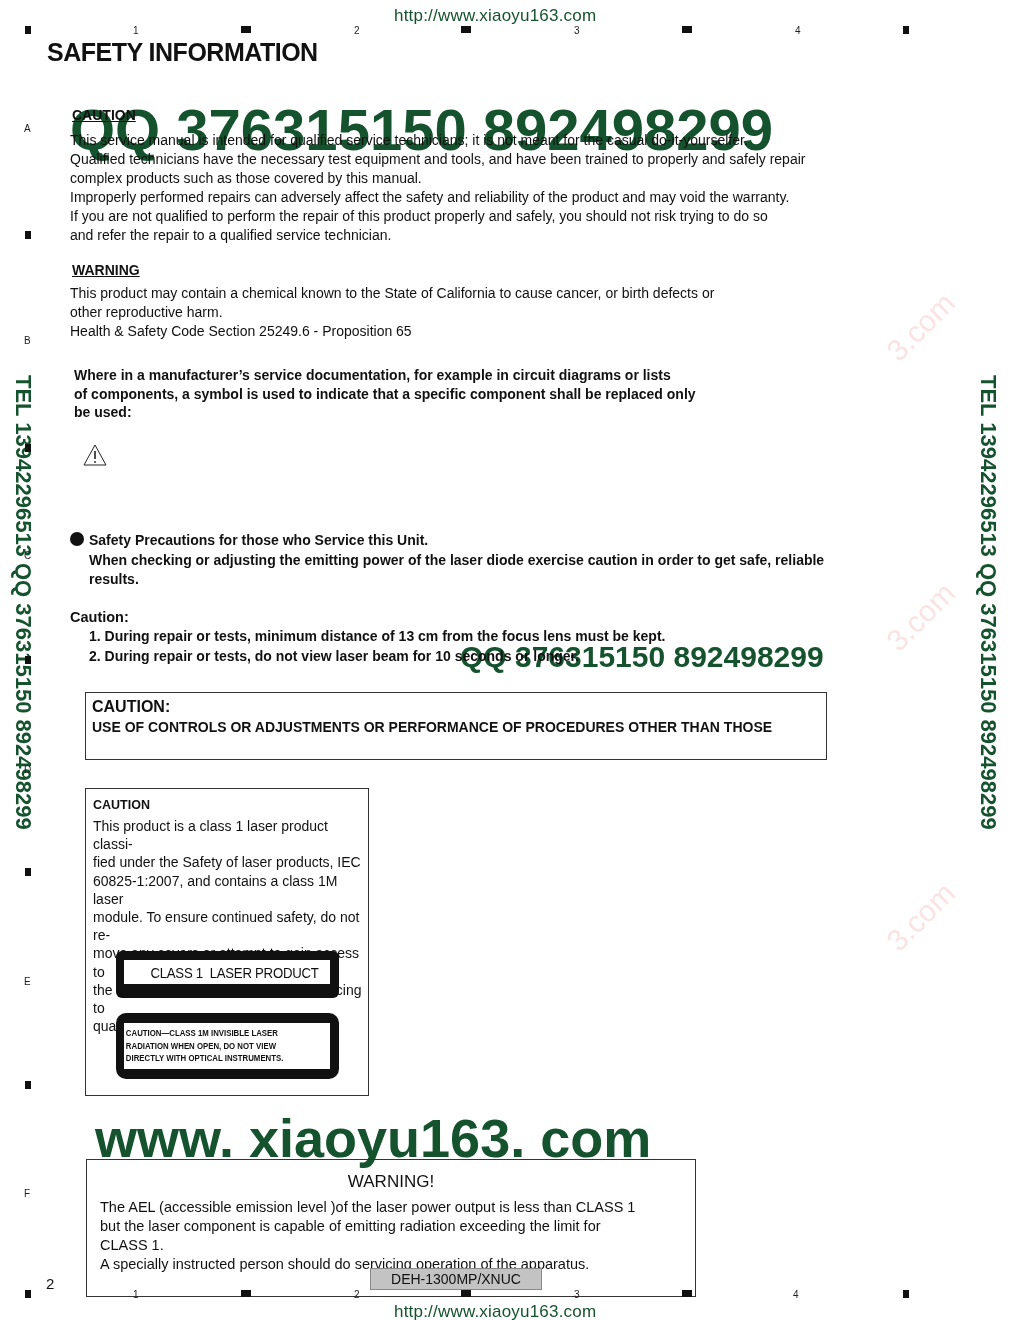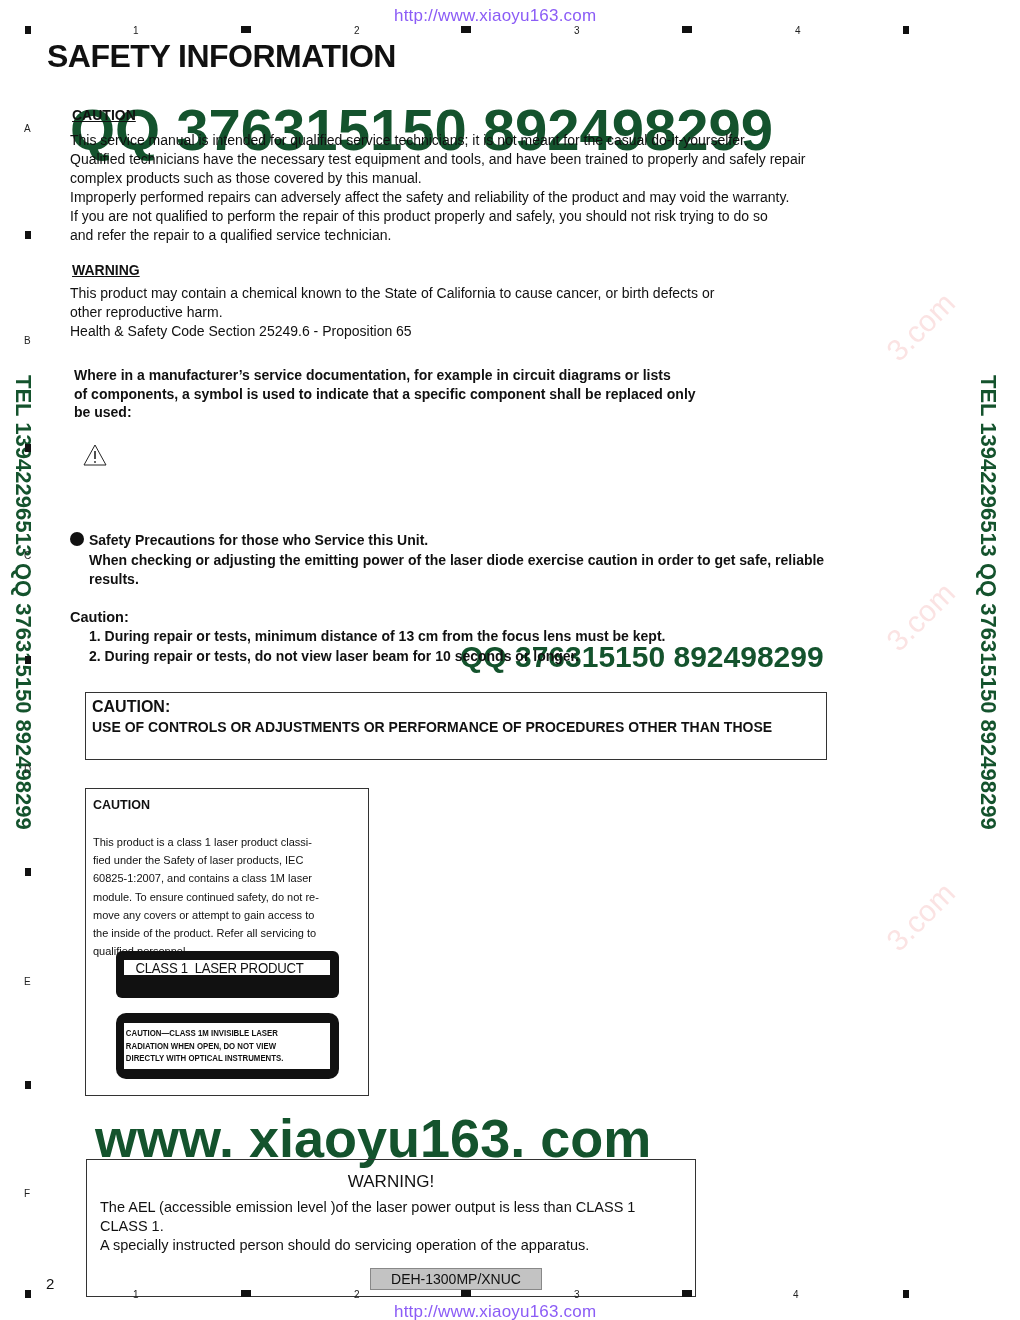--- a/index.html
+++ b/index.html
@@ -1,24 +1,24 @@
 <!DOCTYPE html>
 <html><head>
 <meta charset="utf-8">
 <style>
   html, body { margin: 0; padding: 0; background: #ffffff; }
   body { width: 1020px; height: 1320px; position: relative; overflow: hidden;
          font-family: "Liberation Sans", sans-serif; color: #111; }
   .abs { position: absolute; }
-  .url { font-size: 17px; color: #8b5cf6; letter-spacing: 0.2px; }
+  .url { font-size: 17px; color: #14532d; letter-spacing: 0.2px; }
   .reg-mark { width: 10px; height: 7px; background: #111; position: absolute; }
   .reg-mark.small { width: 6px; height: 8px; }
   .col-num { font-size: 10px; color: #222; position: absolute; }
   .row-letter { font-size: 10px; color: #222; position: absolute; left: 24px; }
-  .title { left: 47px; top: 38px; font-size: 32px; font-weight: bold; letter-spacing: -0.5px; }
+  .title { left: 47px; top: 38px; font-size: 25px; font-weight: bold; letter-spacing: -0.5px; }
   .section-head { font-size: 14px; font-weight: bold; text-decoration: underline; }
   .para { font-size: 14px; line-height: 19px; white-space: pre-line; }
   .bold-para { font-size: 14px; line-height: 18.5px; font-weight: bold; white-space: pre-line; }
   .boxed { border: 1px solid #333; background: #fff; }
   .label-outer { position: absolute; background: #111; border-radius: 6px; }
   .label-inner { position: absolute; background: #fff; display: flex; align-items: center; }
   .watermark { position: absolute; color: #14532d; font-weight: bold; pointer-events: none; white-space: nowrap; }
   .wm-red { position: absolute; color: #fbe3e3; font-size: 30px; transform: rotate(-45deg); pointer-events: none; }
   .footer-model { left: 370px; top: 1268px; width: 170px; height: 20px; background: #c3c3c3;
                   border: 1px solid #888; font-size: 14px; text-align: center; line-height: 20px; }
@@ -103,49 +103,50 @@
 
 <div class="abs boxed" style="left:85px;top:692px;width:740px;height:66px;">
   <div class="abs" style="left:6px;top:5px;font-size:16px;font-weight:bold;">CAUTION:</div>
   <div class="abs" style="left:6px;top:25px;">
     <div class="bold-para" style="line-height:19px;">USE OF CONTROLS OR ADJUSTMENTS OR PERFORMANCE OF PROCEDURES OTHER THAN THOSE</div>
   </div>
 </div>
 
 <div class="abs boxed" style="left:85px;top:788px;width:282px;height:306px;">
   <div class="abs" style="left:7px;top:9px;font-size:12.5px;font-weight:bold;">CAUTION</div>
-  <div class="abs" style="left:7px;top:44px;font-size:11px;line-height:18.2px;">
+  <div class="abs" style="left:7px;top:28px;font-size:14px;line-height:18.2px;">
     <div>This product is a class 1 laser product classi-</div>
     <div>fied under the Safety of laser products, IEC</div>
     <div>60825-1:2007, and contains a class 1M laser</div>
     <div>module. To ensure continued safety, do not re-</div>
     <div>move any covers or attempt to gain access to</div>
     <div>the inside of the product. Refer all servicing to</div>
     <div>qualified personnel.</div>
   </div>
   <div class="label-outer" style="left:30px;top:162px;width:223px;height:47px;">
-    <div class="label-inner" style="left:8px;top:9px;width:206px;height:15px;justify-content:flex-start;">
+    <div class="label-inner" style="left:8px;top:9px;width:206px;height:24px;justify-content:flex-end;">
       <span style="font-size:15px;letter-spacing:-0.3px;transform:scaleX(0.88);white-space:pre;">CLASS 1  LASER PRODUCT</span>
     </div>
   </div>
   <div class="label-outer" style="left:30px;top:224px;width:223px;height:66px;border-radius:10px;">
     <div class="label-inner" style="left:8px;top:10px;width:206px;height:46px;">
       <div style="padding-left:2px;font-size:8.5px;font-weight:bold;line-height:12.5px;transform:scaleX(0.92);transform-origin:left;">
         <div>CAUTION—CLASS 1M INVISIBLE LASER</div>
         <div>RADIATION WHEN OPEN, DO NOT VIEW</div>
         <div>DIRECTLY WITH OPTICAL INSTRUMENTS.</div>
       </div>
     </div>
   </div>
 </div>
 
 <div class="abs boxed" style="left:86px;top:1159px;width:608px;height:136px;border:1.5px solid #333;background:transparent;">
   <div class="abs" style="left:0;width:100%;top:12px;text-align:center;font-size:17px;">WARNING!</div>
   <div class="abs" style="left:13px;top:38px;font-size:14.5px;line-height:19px;">
     <div>The AEL (accessible emission level )of the laser power output is less than CLASS 1</div>
+    <div>but the laser component is capable of emitting radiation exceeding the limit for</div>
     <div>CLASS 1.</div>
     <div>A specially instructed person should do servicing operation of the apparatus.</div>
   </div>
 </div>
 
 <div class="abs" style="left:46px;top:1275px;font-size:15px;">2</div>
 <div class="abs footer-model">DEH-1300MP/XNUC</div>
 <div class="reg-mark small" style="left:25px;top:1290px;"></div>
 <div class="reg-mark" style="left:241px;top:1290px;"></div>
 <div class="reg-mark" style="left:461px;top:1290px;"></div>

